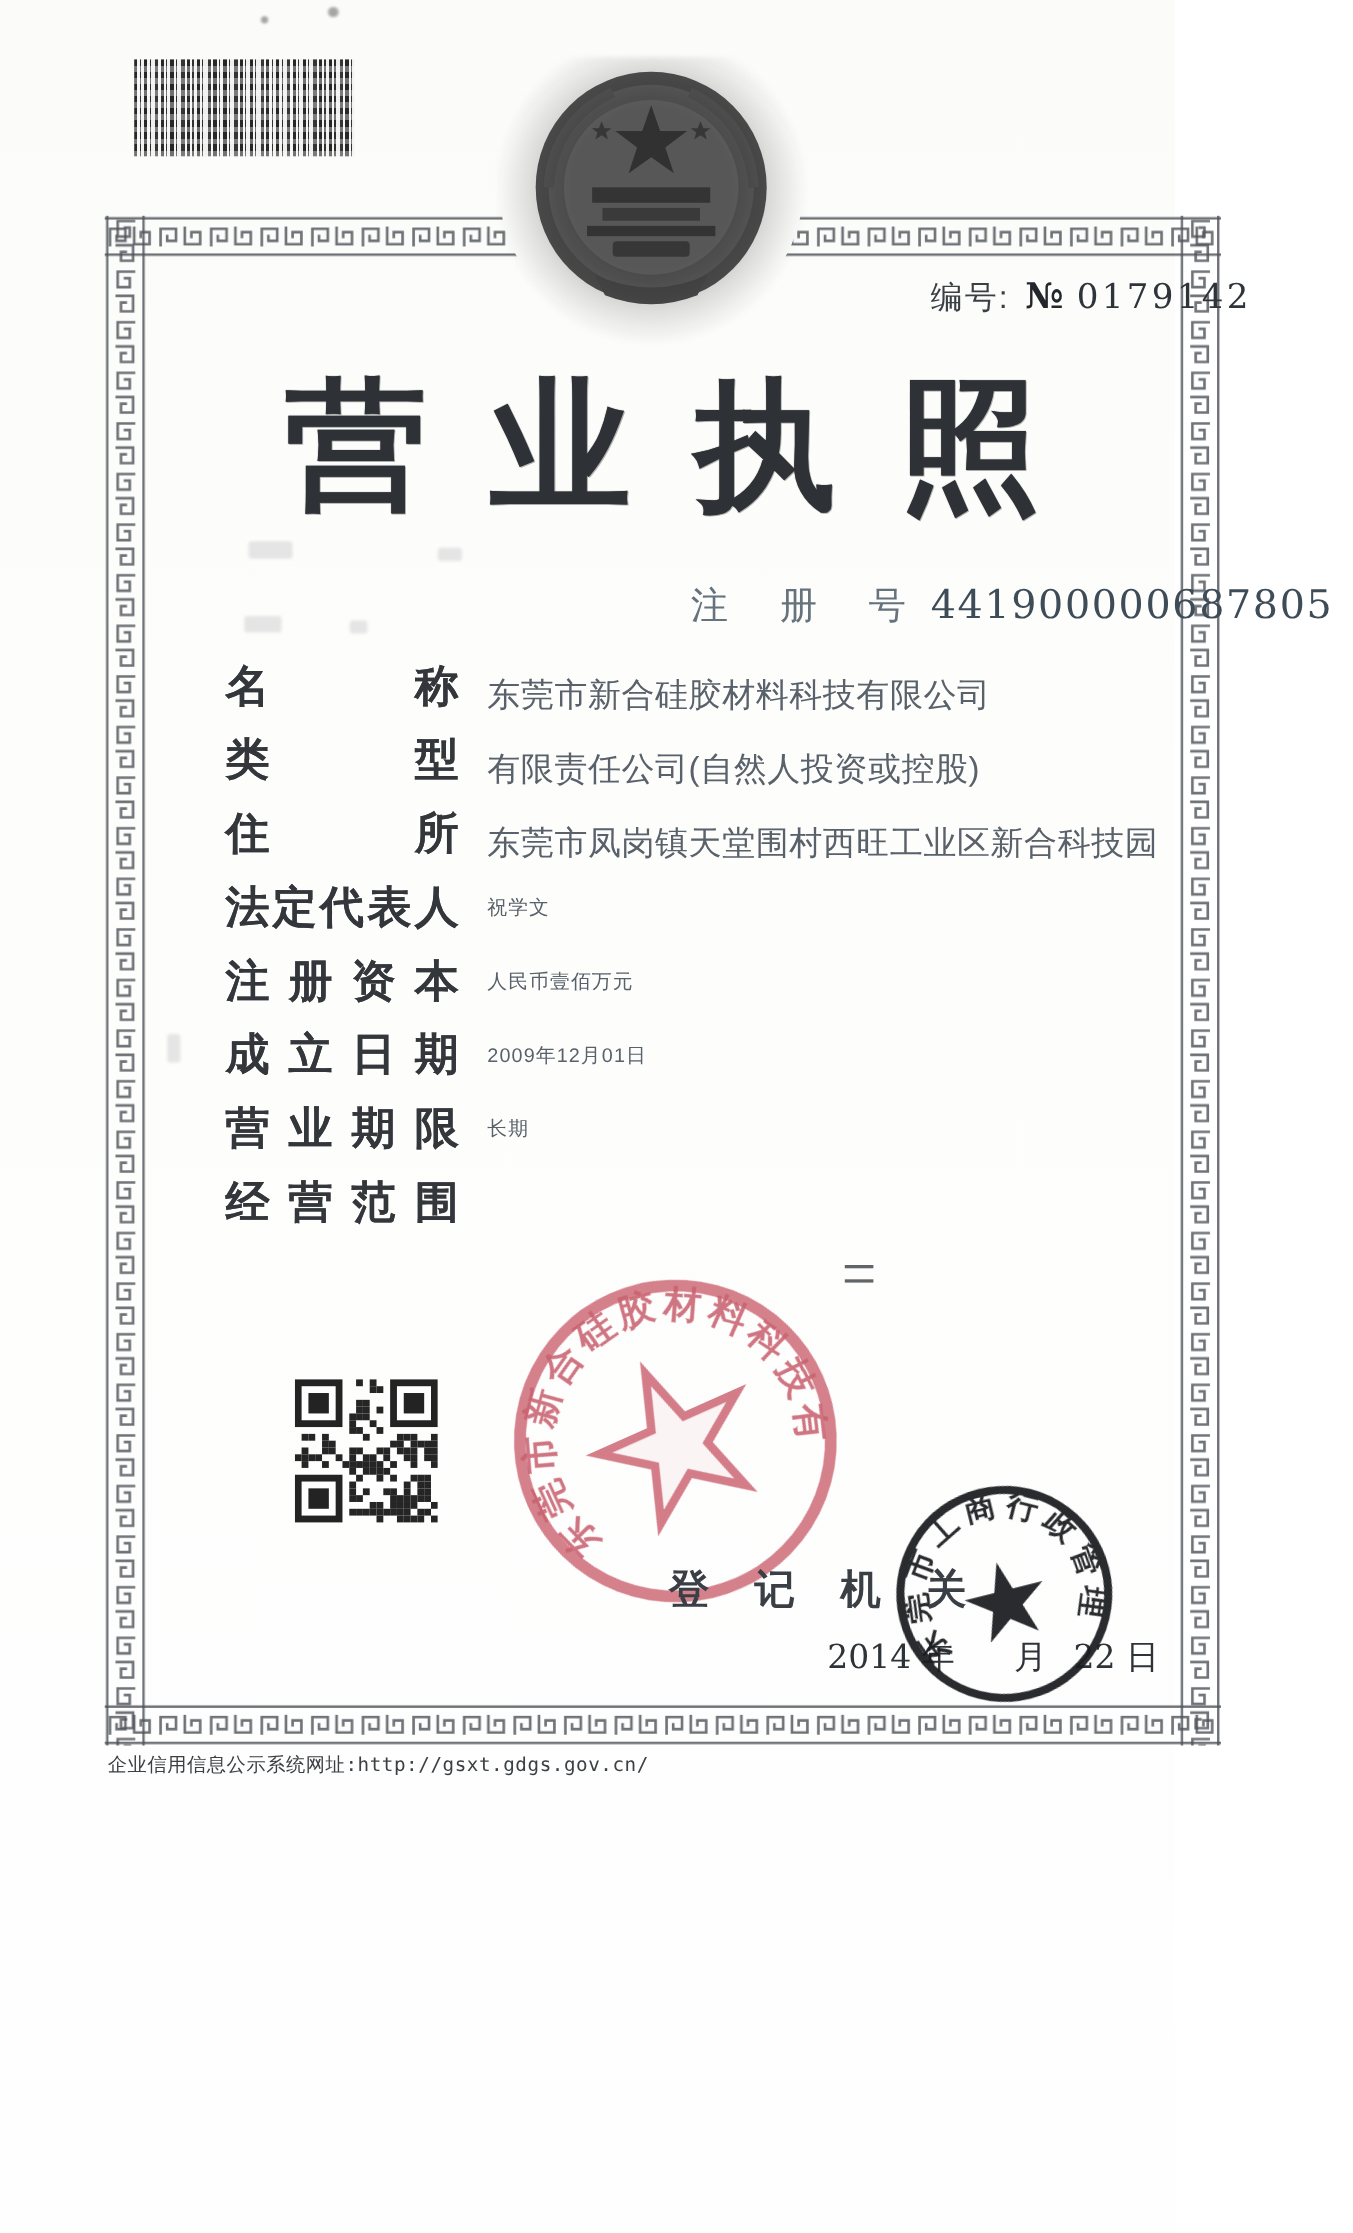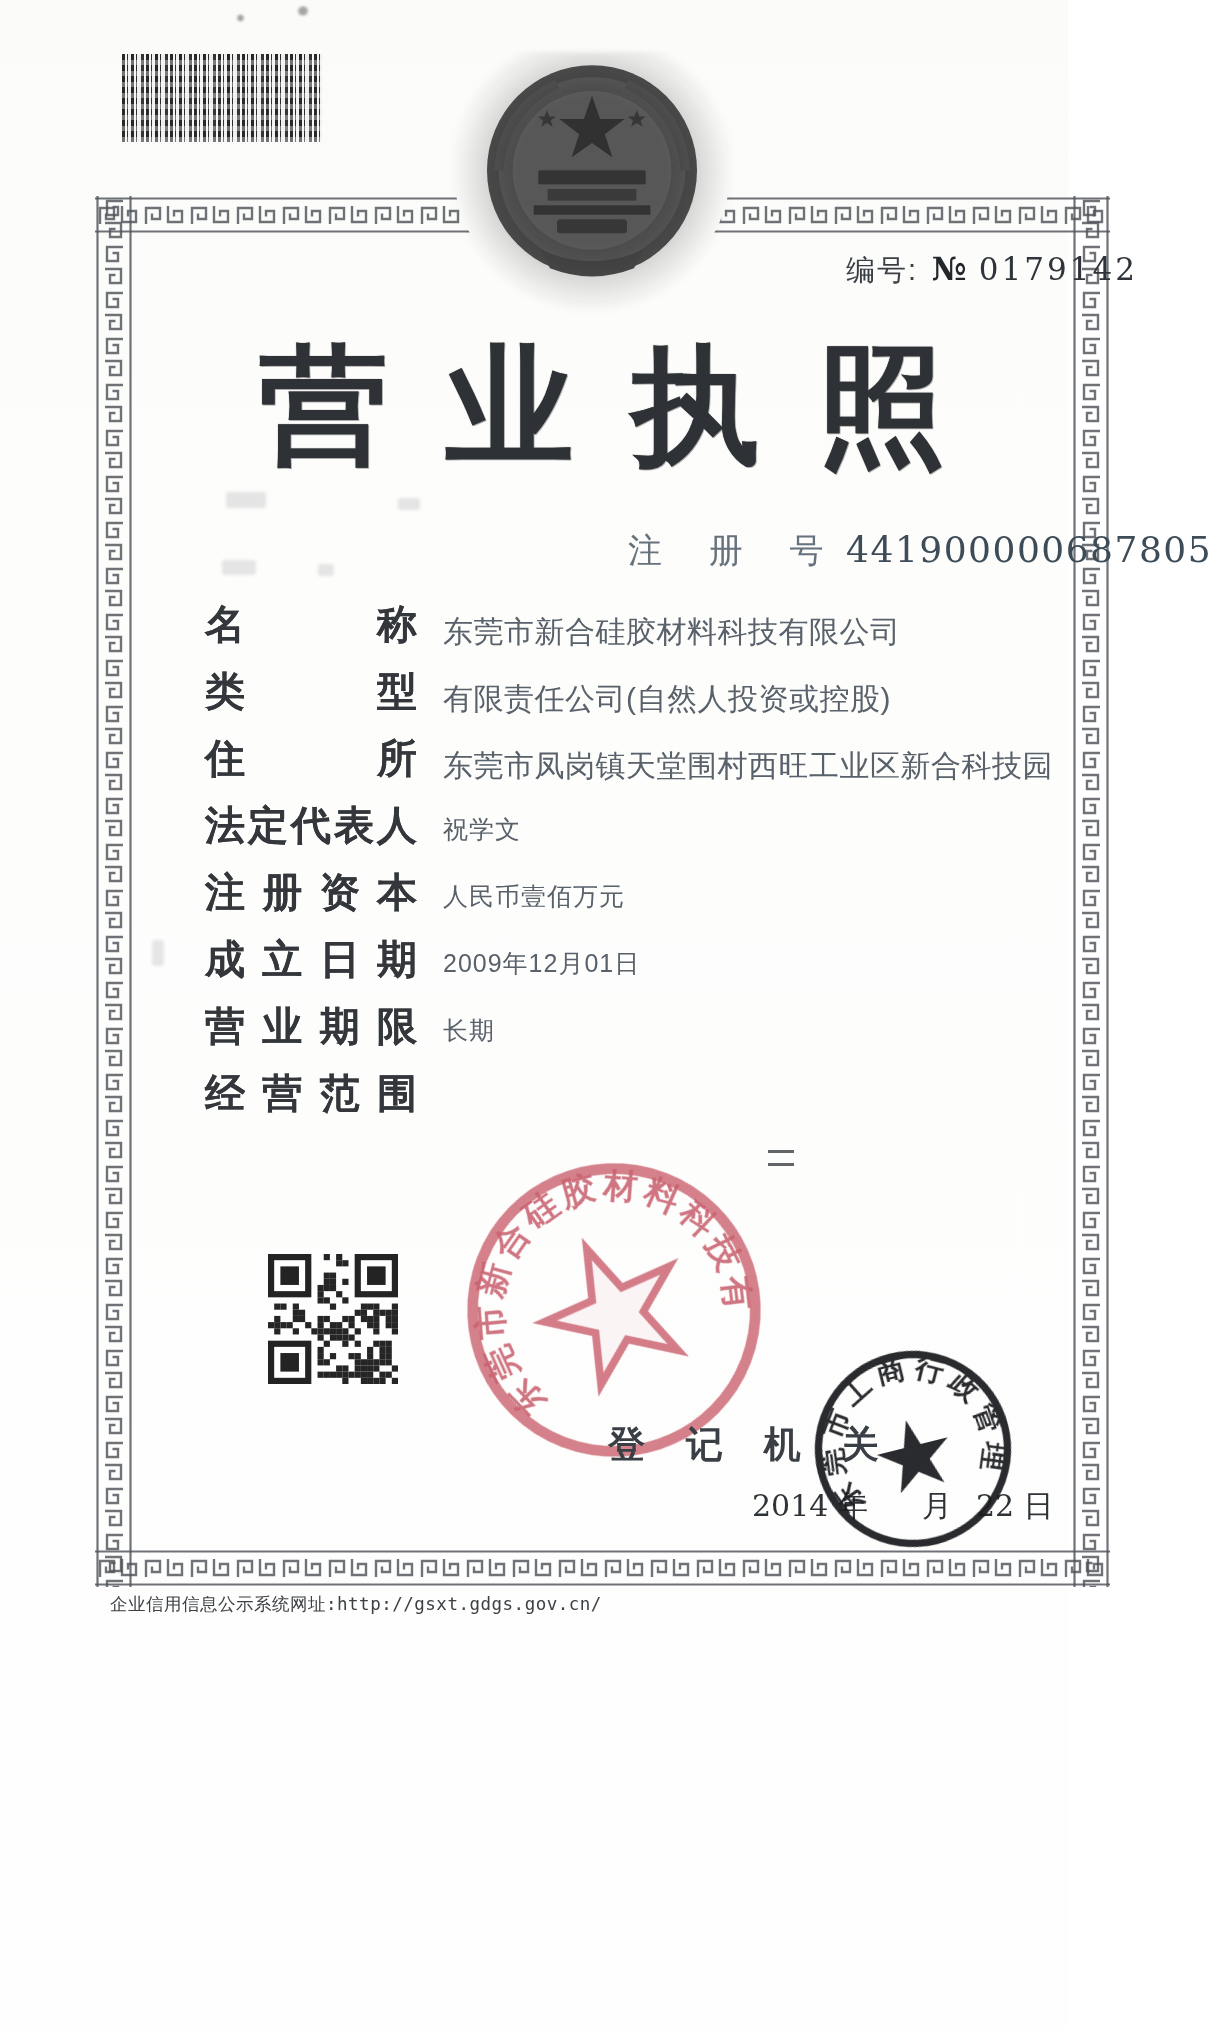--- a/index.html
+++ b/index.html
@@ -31,41 +31,41 @@
   #regno-line{position:absolute;left:628px;top:528px;white-space:nowrap;}
   #regno-label{font-size:34px;color:#66727c;letter-spacing:18px;font-family:"DejaVu Serif",serif;}
   #regno-value{font-family:"DejaVu Serif",serif;font-size:36px;color:#3e4c58;letter-spacing:1.5px;margin-left:0;}
   
   #fields{position:absolute;left:205px;top:602px;width:905px;}
   .frow{display:flex;align-items:flex-start;height:67px;}
   .frow.scope{height:auto;}
   .flabel{width:212px;flex:0 0 212px;display:flex;justify-content:space-between;
     font-family:"DejaVu Serif",serif;font-weight:700;font-size:40px;line-height:1.1;color:#33373c;
     text-shadow:0 0 .5px #555;}
-  .fvalue{margin-left:26px;padding-top:10px;font-size:25px;color:#59616a;letter-spacing:1px;white-space:nowrap;}
+  .fvalue{margin-left:26px;padding-top:10px;font-size:18px;color:#59616a;letter-spacing:1px;white-space:nowrap;}
   .frow:nth-child(1) .fvalue,.frow:nth-child(2) .fvalue,.frow:nth-child(3) .fvalue{font-size:30px;letter-spacing:.5px;}
   .frow.scope .fvalue{white-space:normal;width:636px;font-size:22.5px;line-height:29px;padding-top:6px;
     color:#4a5056;font-weight:600;letter-spacing:.3px;}
   .scope-marks{position:absolute;left:768px;top:1150px;width:26px;height:10px;
     border-top:3px solid #3c4044;border-bottom:3px solid #3c4044;opacity:.8;}
   
   #qr{position:absolute;left:268px;top:1250px;width:130px;height:138px;opacity:.92;filter:blur(.3px);}
   
   #company-seal{position:absolute;left:462px;top:1158px;width:304px;height:304px;transform:rotate(-24deg);opacity:.88;filter:blur(.35px);}
   #authority-seal{position:absolute;left:808px;top:1344px;width:210px;height:210px;transform:rotate(-14deg);opacity:.93;filter:blur(.25px);}
   
   #registrar{position:absolute;left:608px;top:1420px;font-size:37px;letter-spacing:14px;color:#3a3f45;
     font-family:"DejaVu Serif",serif;font-weight:700;white-space:nowrap;}
   #issue-date{position:absolute;left:752px;top:1486px;font-size:30px;color:#2e3338;white-space:nowrap;
     font-family:"DejaVu Serif",serif;}
   #issue-date .dm{margin-left:54px;}
   #issue-date .dd{margin-left:24px;}
   
   #footer-left{position:absolute;left:98px;top:1592px;font-size:17.5px;color:#3c4044;letter-spacing:.5px;
-    font-family:"DejaVu Sans Mono",monospace;margin-left:12px;}
+    font-family:"DejaVu Sans Mono",monospace;}
   #footer-right{position:absolute;left:712px;top:1590px;font-size:20px;color:#33373b;font-weight:600;letter-spacing:.5px;}
   
   .speck{position:absolute;border-radius:50%;filter:blur(1.2px);
     background:radial-gradient(circle, rgba(95,95,95,.55) 0 40%, transparent 70%);}
   .smudge{position:absolute;filter:blur(1.5px);background:rgba(120,120,125,.18);border-radius:3px;}
 </style>
 </head>
 <body>
 
 <div id="page">

